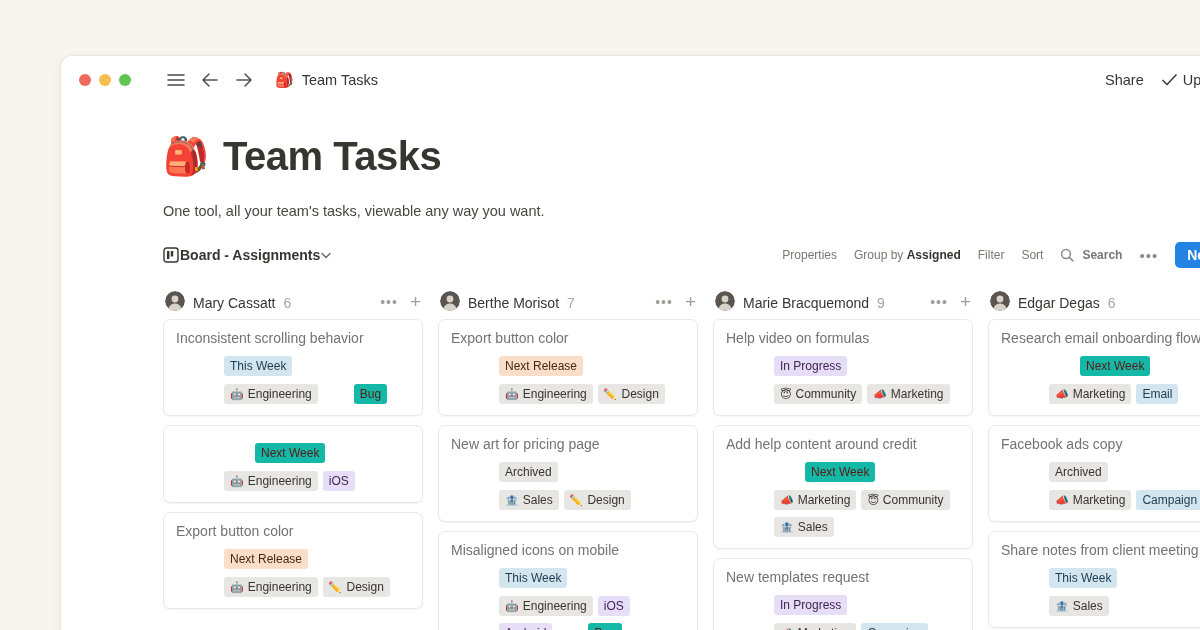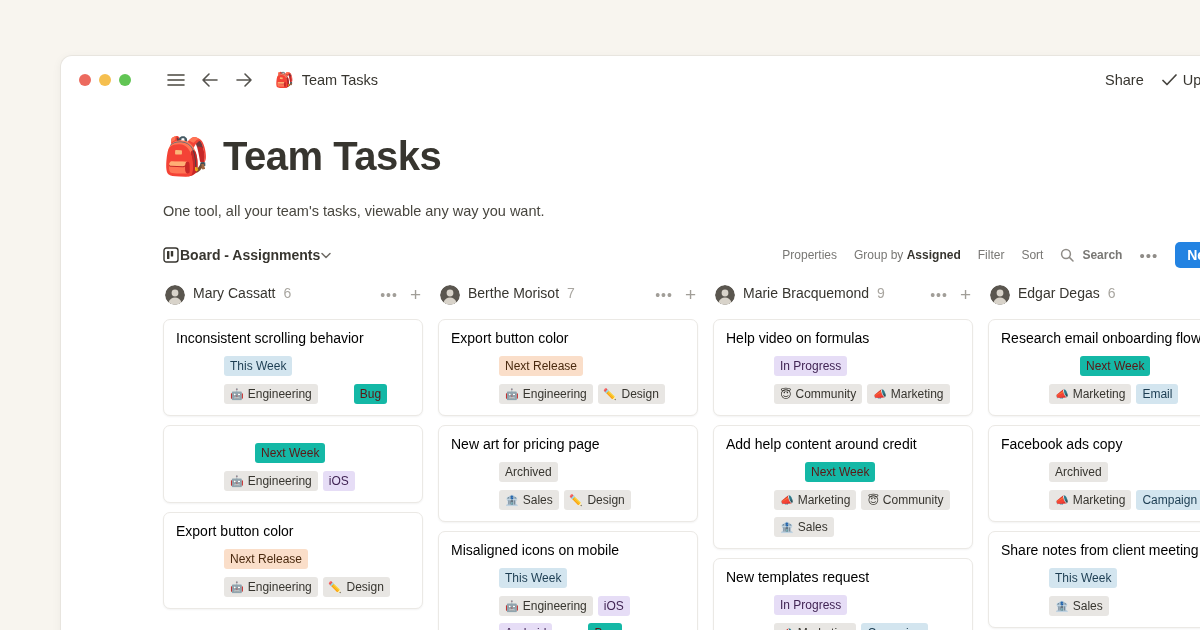--- a/index.html
+++ b/index.html
@@ -48,33 +48,33 @@
   .groupby b { color:#37352f; font-weight:600; }
   .search-item { display:flex; align-items:center; gap:8px;font-weight:bold; }
   .more-dots { color:#8f8c87; font-size:15px; letter-spacing:1px; }
   .new-btn {
     background:#2383e2; color:#ffffff; font-size:14px; font-weight:600;
     padding:5px 12px; border-radius:5px; border:none; white-space:nowrap;
   }
   
   .board { margin-top:17px; display:flex; gap:15px; width:1085px; }
   .column { width:260px; flex:0 0 260px; }
-  .col-head { display:flex; align-items:flex-start; height:26px; margin-bottom:8px; padding:0 2px; }
+  .col-head { display:flex; align-items:flex-end; height:26px; margin-bottom:8px; padding:0 2px; }
   .avatar { width:20px; height:20px; border-radius:50%; overflow:hidden; flex:0 0 20px; }
   .col-name { margin-left:8px; font-size:14px; font-weight:500; color:#37352f; white-space:nowrap; }
   .col-count { margin-left:8px; font-size:14px; color:#a9a6a0; }
   .col-actions { margin-left:auto; display:flex; align-items:center; gap:12px; color:#a19e98; }
   .col-more { font-size:14px; letter-spacing:1px; }
   .col-add { font-size:19px; line-height:1; font-weight:400; }
   .card {
     background:#ffffff; border:1px solid #ebe9e5; border-radius:7px;
     box-shadow:0 1px 2px rgba(15,15,15,0.05);
     padding:9px 12px 11px; margin-bottom:9px;
   }
-  .card-title { font-size:14px; font-weight:500; color:#000000; line-height:19px; }
+  .card-title { font-size:14px; font-weight:500; color:#737373; line-height:19px; }
   .pill-row { display:flex; flex-wrap:wrap; gap:5px; row-gap:7px; margin-top:8px;padding-left:48px; }
   .pill {
     display:inline-flex; align-items:center; gap:4px;
     height:20px; padding:0 6px; border-radius:3px;
     font-size:12px; line-height:20px; white-space:nowrap;
   }
   .pill .pemoji { font-size:11px; }
   .pill.gray   { background:#e8e6e3; color:#37352f; }
   .pill.blue   { background:#d3e5ef; color:#1c3d52; }
   .pill.red    { background:#14b8a6; color:#5d1715;margin-left:31px; }

